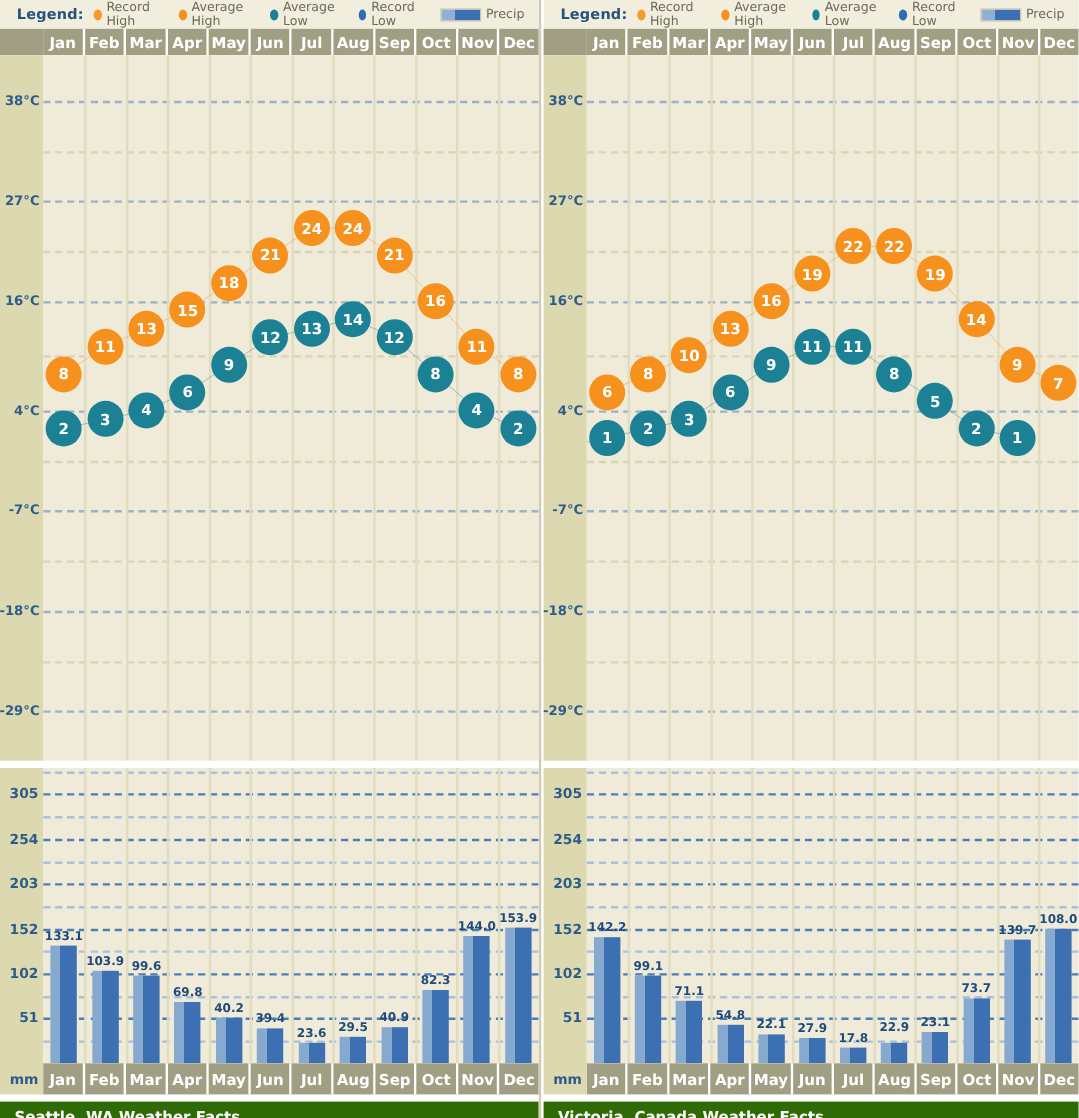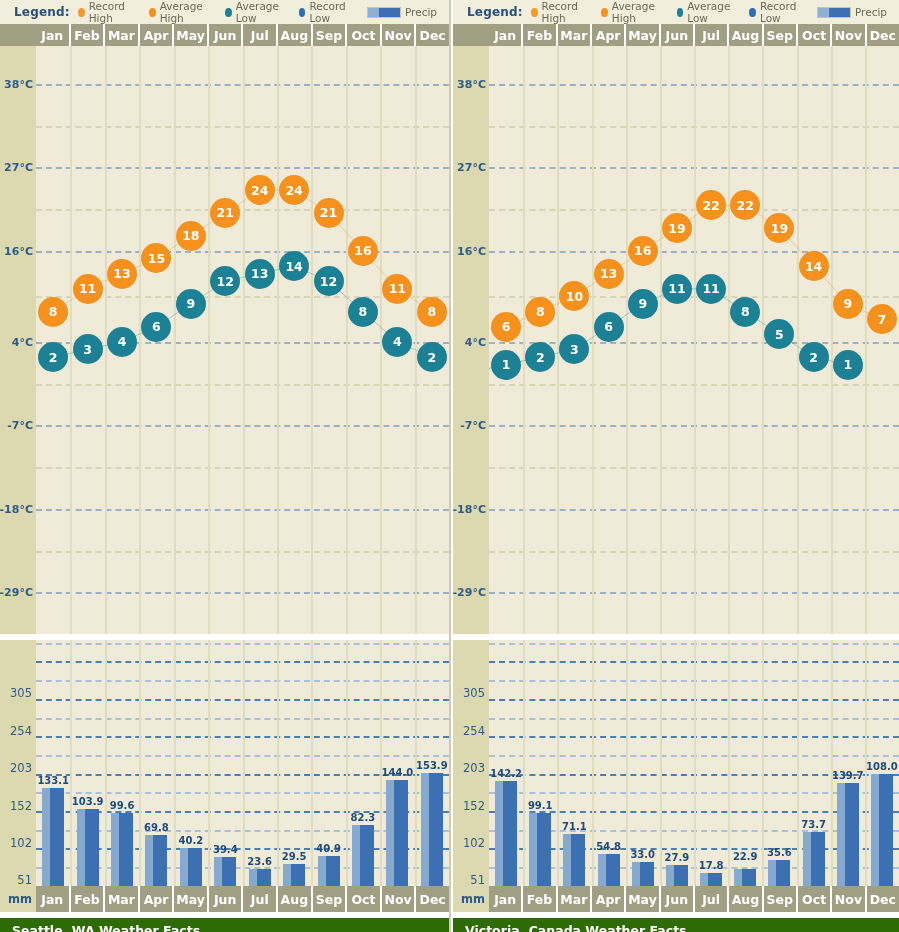--- a/index.html
+++ b/index.html
@@ -171,23 +171,22 @@
     width: 36px;
     background: #dcd8b0;
     position: relative;
     height: 272px;
   }
   .p-ylabel {
     position: absolute;
     right: 4px;
     transform: translateY(-50%);
     font-size: 11.5px;
-    font-weight: normal;
+    font-weight: bold;
     color: #2d5c8a;
-    margin-top: 32px;
   }
   .mm-label {
     position: absolute;
     right: 4px;
     bottom: 6px;
     font-size: 11.5px;
     font-weight: bold;
     color: #2d5c8a;
   }
   .precip-right {
@@ -652,37 +651,37 @@
                 <div class="bar" style="height: 52.3671px;"></div>
               </div>
               <div class="bar-value" style="left: 20.8333%; top: 191.633px;">71.1</div>
               <div class="bar-col" style="left: 29.1667%;">
                 <div class="bar" style="height: 31.818px;"></div>
               </div>
               <div class="bar-value" style="left: 29.1667%; top: 212.182px;">54.8</div>
               <div class="bar-col" style="left: 37.5%;">
                 <div class="bar" style="height: 24.3054px;"></div>
               </div>
-              <div class="bar-value" style="left: 37.5%; top: 219.695px;">33.0</div>
+              <div class="bar-value" style="left: 37.5%; top: 219.695px;">22.1</div>
               <div class="bar-col" style="left: 45.8333%;">
                 <div class="bar" style="height: 20.5491px;"></div>
               </div>
               <div class="bar-value" style="left: 45.8333%; top: 223.451px;">27.9</div>
               <div class="bar-col" style="left: 54.1667%;">
                 <div class="bar" style="height: 13.1102px;"></div>
               </div>
               <div class="bar-value" style="left: 54.1667%; top: 230.89px;">17.8</div>
               <div class="bar-col" style="left: 62.5%;">
                 <div class="bar" style="height: 16.8665px;"></div>
               </div>
               <div class="bar-value" style="left: 62.5%; top: 222px;">22.9</div>
               <div class="bar-col" style="left: 70.8333%;">
                 <div class="bar" style="height: 26.2204px;"></div>
               </div>
-              <div class="bar-value" style="left: 70.8333%; top: 217.78px;">35.6</div>
+              <div class="bar-value" style="left: 70.8333%; top: 217.78px;">23.1</div>
               <div class="bar-col" style="left: 79.1667%;">
                 <div class="bar" style="height: 54.282px;"></div>
               </div>
               <div class="bar-value" style="left: 79.1667%; top: 189.718px;">73.7</div>
               <div class="bar-col" style="left: 87.5%;">
                 <div class="bar" style="height: 102.893px;"></div>
               </div>
               <div class="bar-value" style="left: 87.5%; top: 141.107px;">139.7</div>
               <div class="bar-col" style="left: 95.8333%;">
                 <div class="bar" style="height: 112.247px;"></div>

